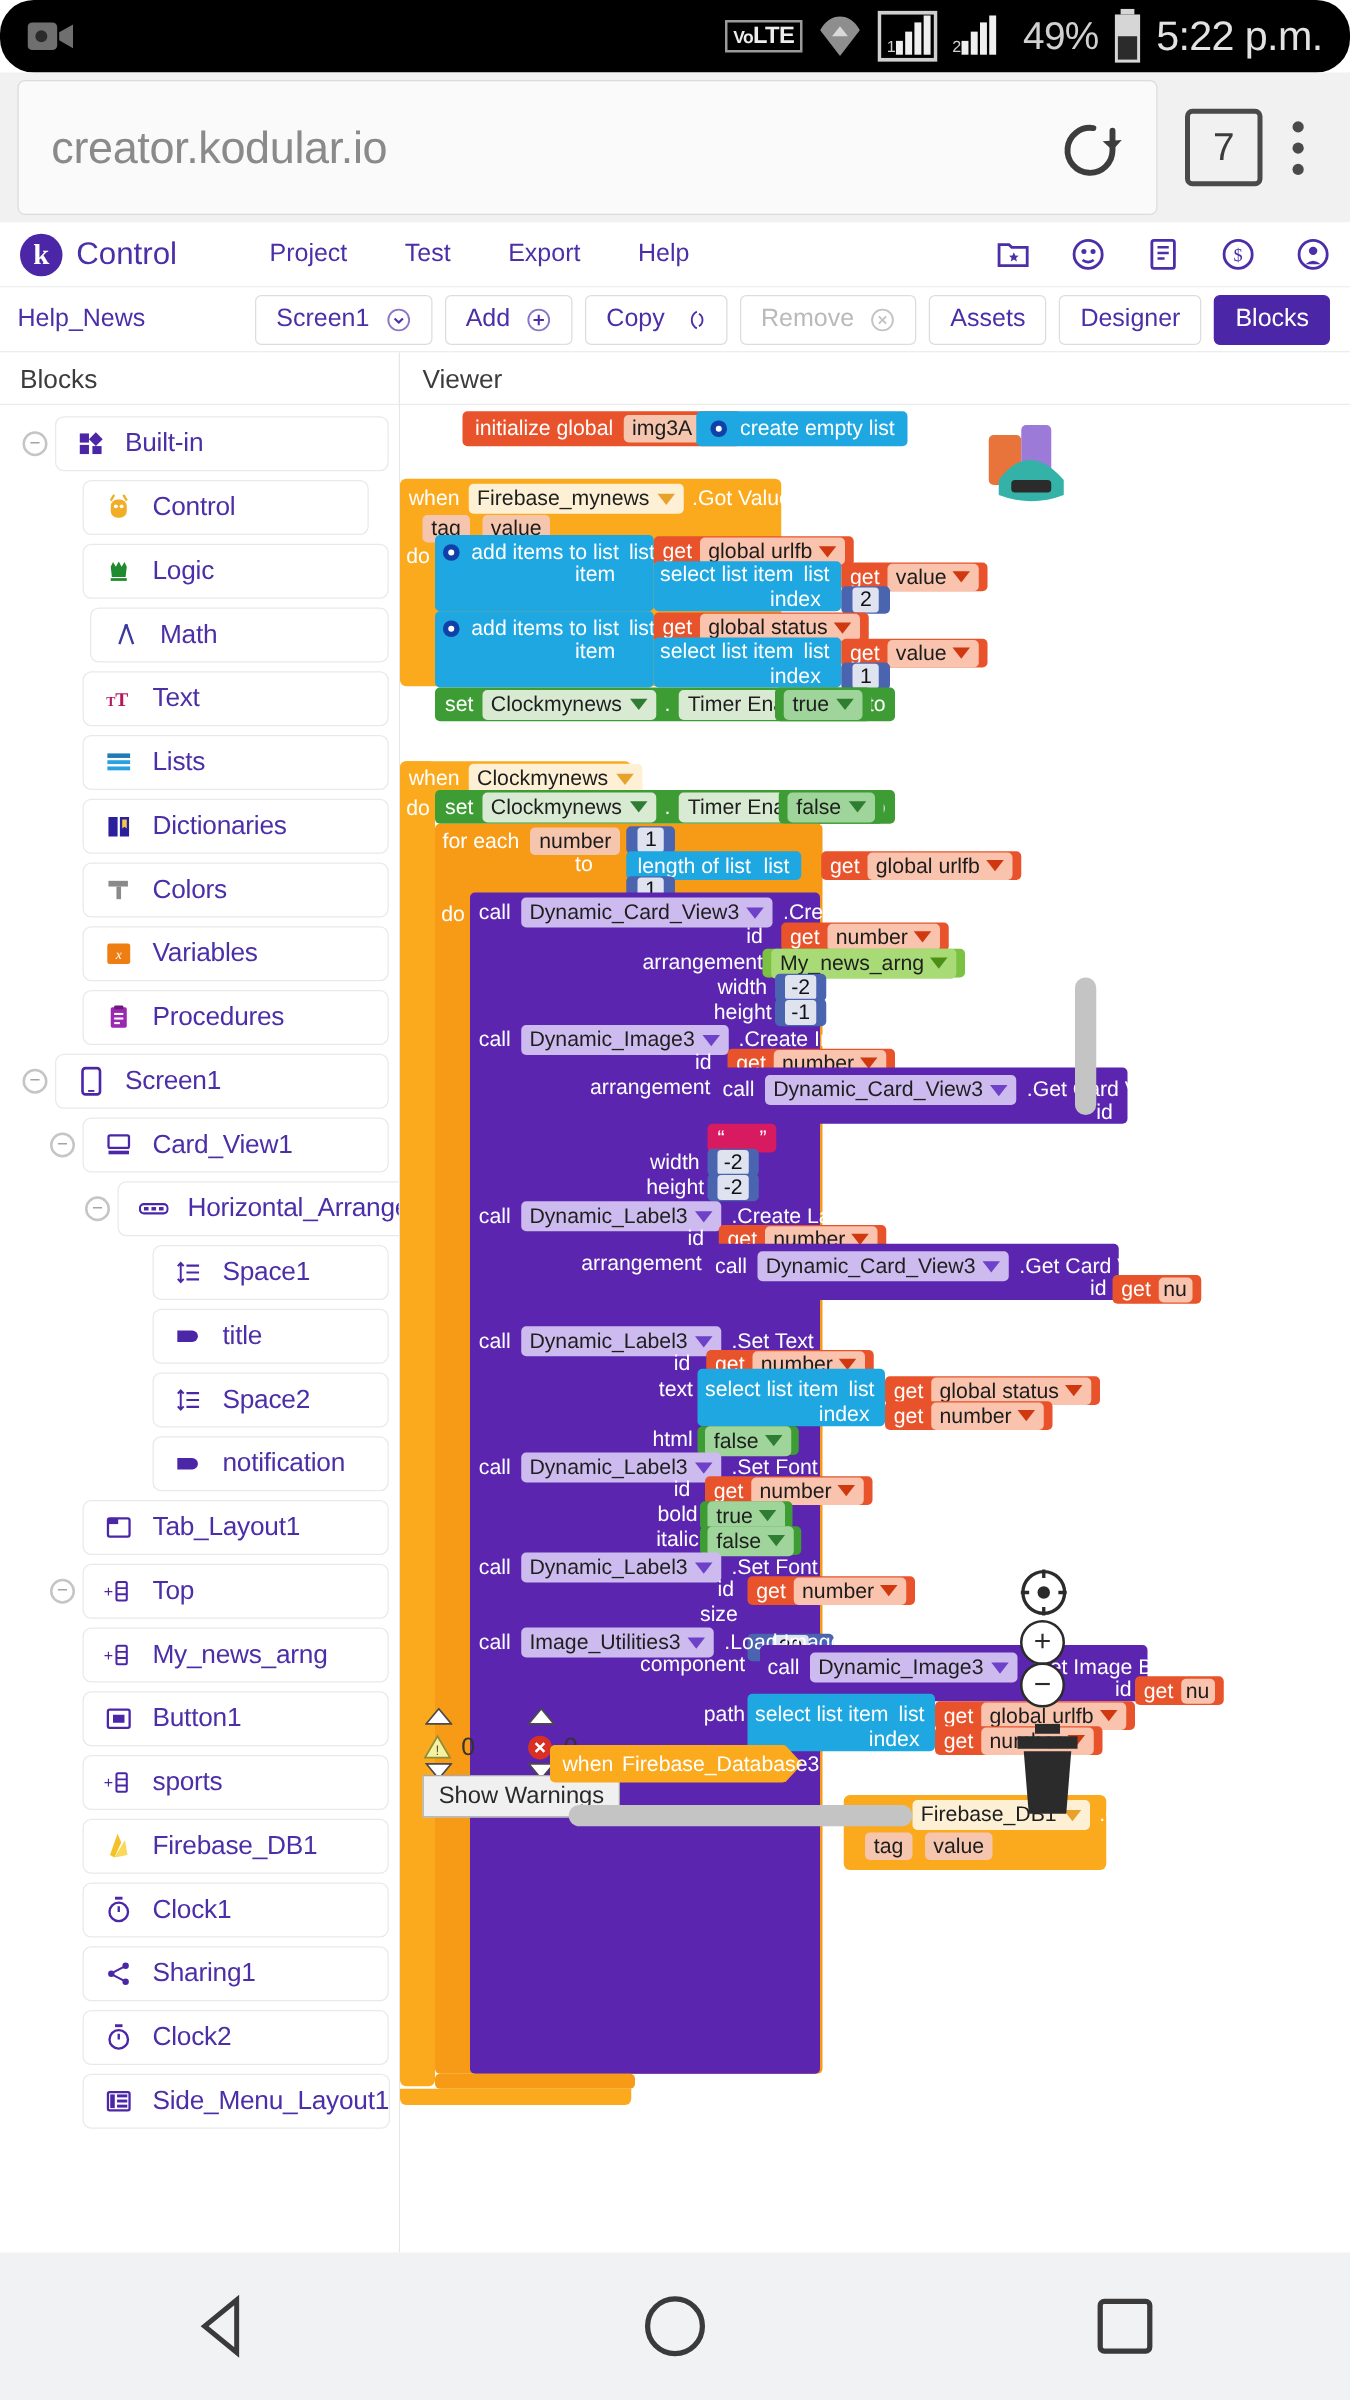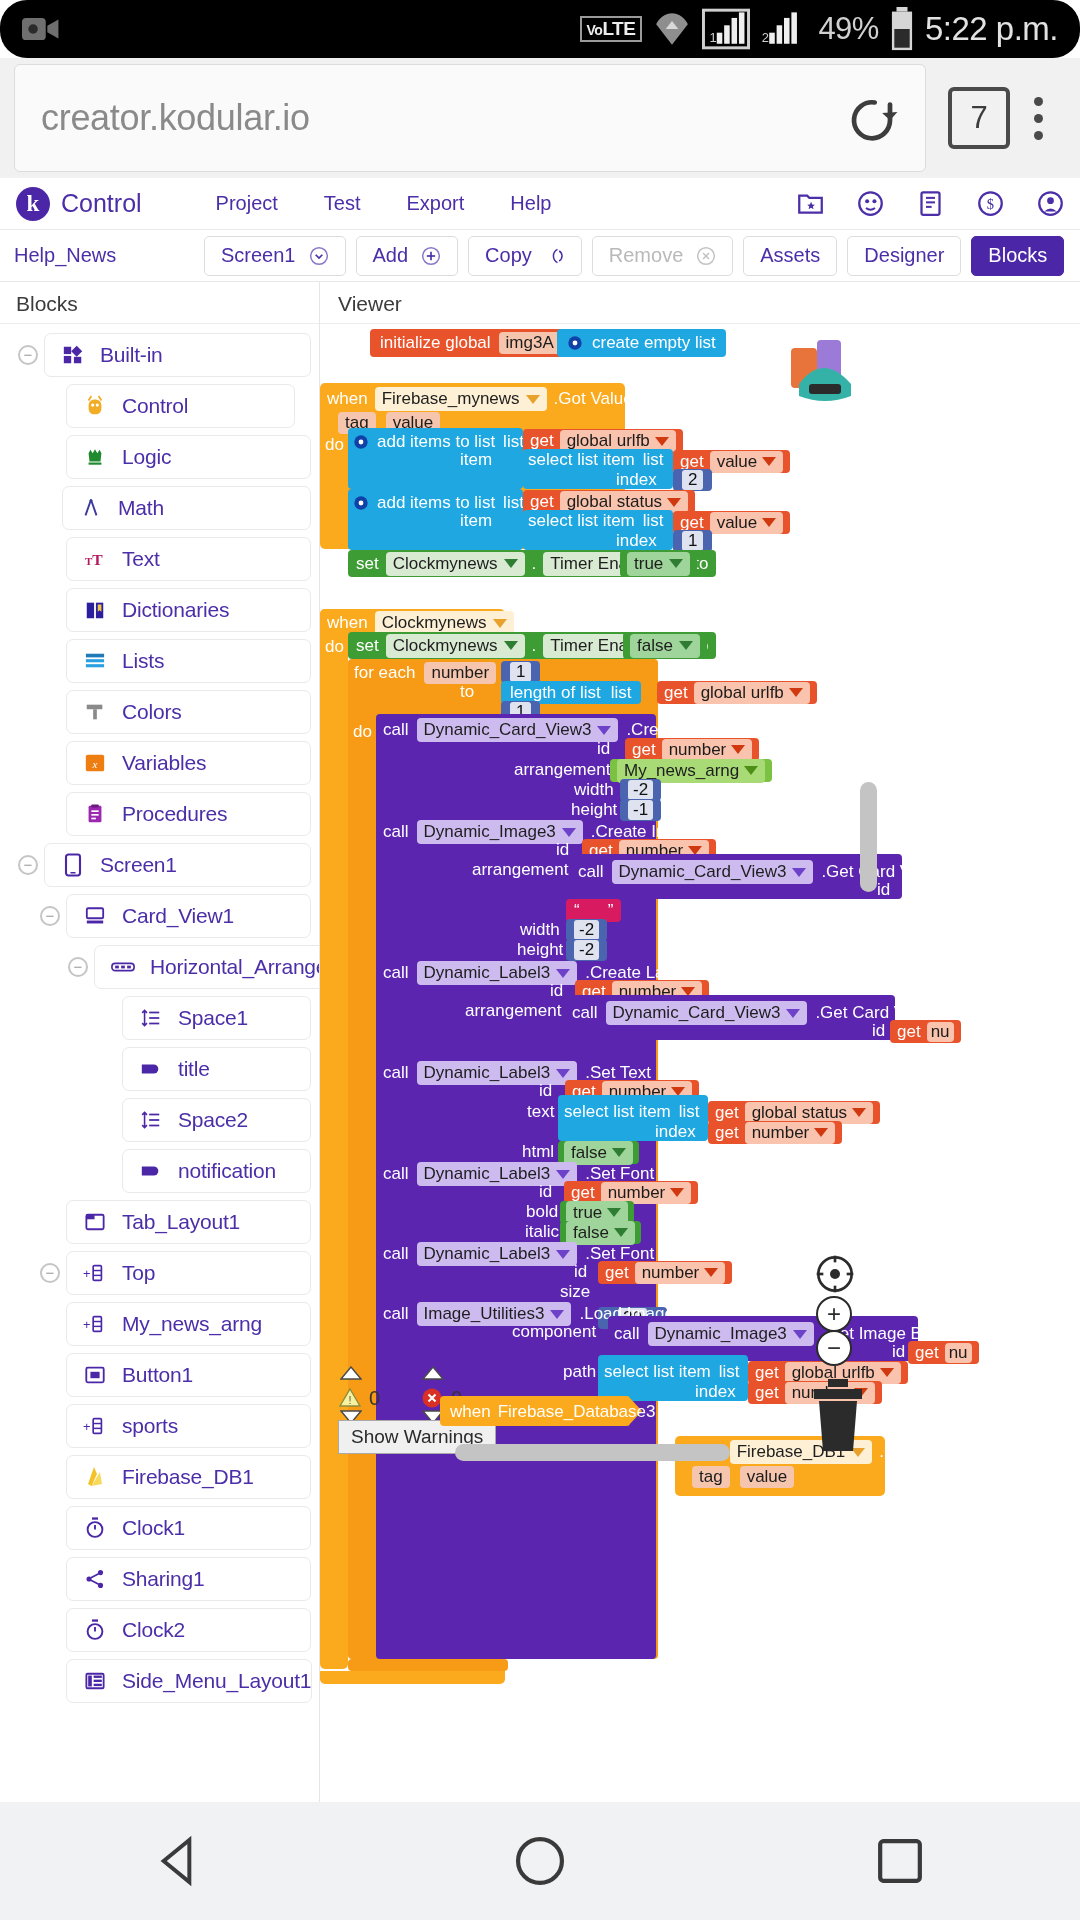--- a/index.html
+++ b/index.html
@@ -335,21 +335,21 @@
         <div class="node">
           <span class="n-ico">
             <svg width="20" height="22" viewBox="0 0 20 24">
               <path d="M3 8 L5 4 L7.5 8 L10 3.5 L12.5 8 L15 4 L17 8 L16 17 L4 17 Z" fill="#1f8a2e"></path>
               <rect x="3" y="18" width="14" height="2.4" fill="#1f8a2e"></rect>
             </svg>
           </span>
           <span class="lbl">Logic</span>
         </div>
       </div>
-      <div class="tree-row" style="padding-left: 36px; padding-right: 8px;">
+      <div class="tree-row" style="padding-left: 16px; padding-right: 8px; gap: 30px;">
         <div class="collapse blank"></div>
         <div class="node">
           <span class="n-ico">
             <svg width="20" height="22" viewBox="0 0 20 24">
               <path d="M10 3 L4 20 M10 3 L16 20" stroke="#3b3b9e" stroke-width="2.1" fill="none"></path>
               <circle cx="10" cy="4" r="1.6" fill="#3b3b9e"></circle>
             </svg>
           </span>
           <span class="lbl">Math</span>
         </div>
@@ -357,46 +357,46 @@
       <div class="tree-row" style="padding-left: 40px; padding-right: 8px;">
         <div class="collapse blank"></div>
         <div class="node">
           <span class="n-ico">
             <svg width="22" height="22" viewBox="0 0 24 24">
               <text x="1" y="18" font-size="12" fill="#b5175c" font-family="serif" font-weight="bold">T</text>
               <text x="9" y="18" font-size="17" fill="#b5175c" font-family="serif" font-weight="bold">T</text>
             </svg>
           </span>
           <span class="lbl">Text</span>
+        </div>
+      </div>
+      <div class="tree-row" style="padding-left: 40px; padding-right: 8px;">
+        <div class="collapse blank"></div>
+        <div class="node">
+          <span class="n-ico">
+            <svg width="22" height="20" viewBox="0 0 24 22">
+              <rect x="2" y="3" width="20" height="4" fill="#1e7bb8"></rect>
+              <rect x="2" y="9" width="20" height="3.4" fill="#2ba0e0"></rect>
+              <rect x="2" y="14.5" width="20" height="3.4" fill="#2ba0e0"></rect>
+            </svg>
+          </span>
+          <span class="lbl">Lists</span>
         </div>
       </div>
       <div class="tree-row" style="padding-left: 40px; padding-right: 8px;">
         <div class="collapse blank"></div>
         <div class="node">
           <span class="n-ico">
             <svg width="22" height="22" viewBox="0 0 24 24">
               <path d="M3 4 h8 v17 h-8z" fill="#2b1f9e"></path>
               <path d="M13 4 h8 v17 h-8z" fill="#2b1f9e"></path>
               <path d="M15 6 h4 v8 l-2-1.6 -2 1.6z" fill="#f2c84b"></path>
             </svg>
           </span>
           <span class="lbl">Dictionaries</span>
-        </div>
-      </div>
-      <div class="tree-row" style="padding-left: 40px; padding-right: 8px;">
-        <div class="collapse blank"></div>
-        <div class="node">
-          <span class="n-ico">
-            <svg width="22" height="20" viewBox="0 0 24 22">
-              <rect x="2" y="3" width="20" height="4" fill="#1e7bb8"></rect>
-              <rect x="2" y="9" width="20" height="3.4" fill="#2ba0e0"></rect>
-              <rect x="2" y="14.5" width="20" height="3.4" fill="#2ba0e0"></rect>
-            </svg>
-          </span>
-          <span class="lbl">Lists</span>
         </div>
       </div>
       <div class="tree-row" style="padding-left: 40px; padding-right: 8px;">
         <div class="collapse blank"></div>
         <div class="node">
           <span class="n-ico">
             <svg width="22" height="22" viewBox="0 0 24 24">
               <rect x="3" y="4" width="17" height="5" fill="#8a8a8a"></rect>
               <rect x="10" y="9" width="4" height="11" fill="#8a8a8a"></rect>
             </svg>

